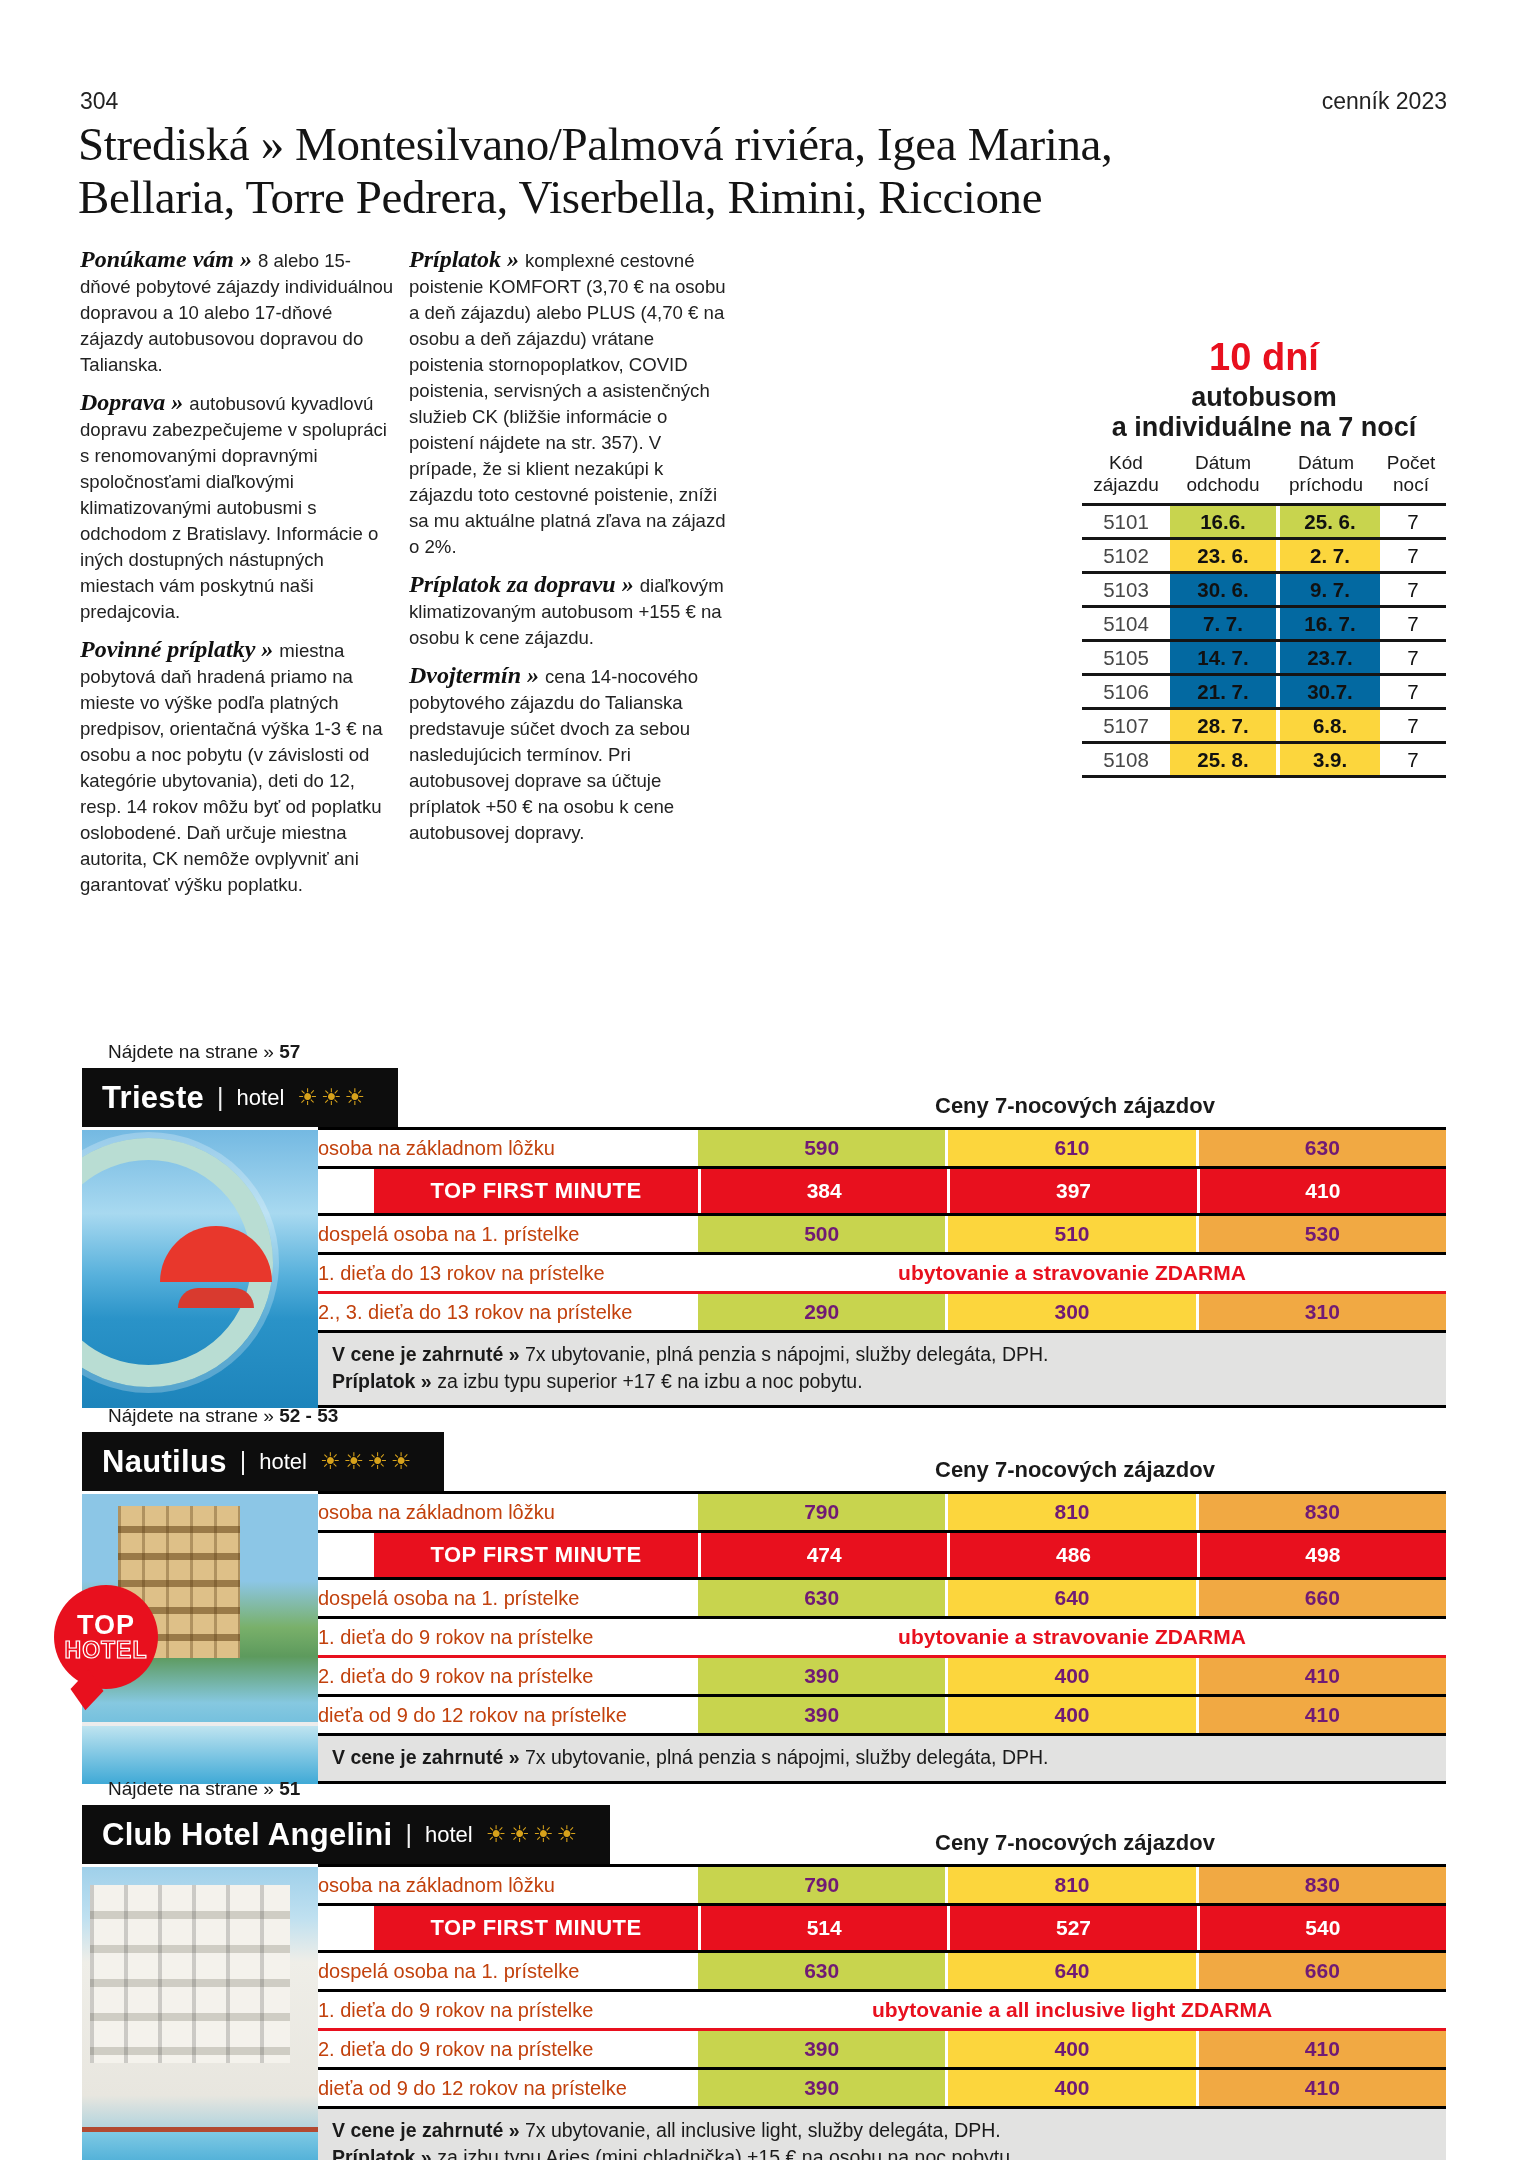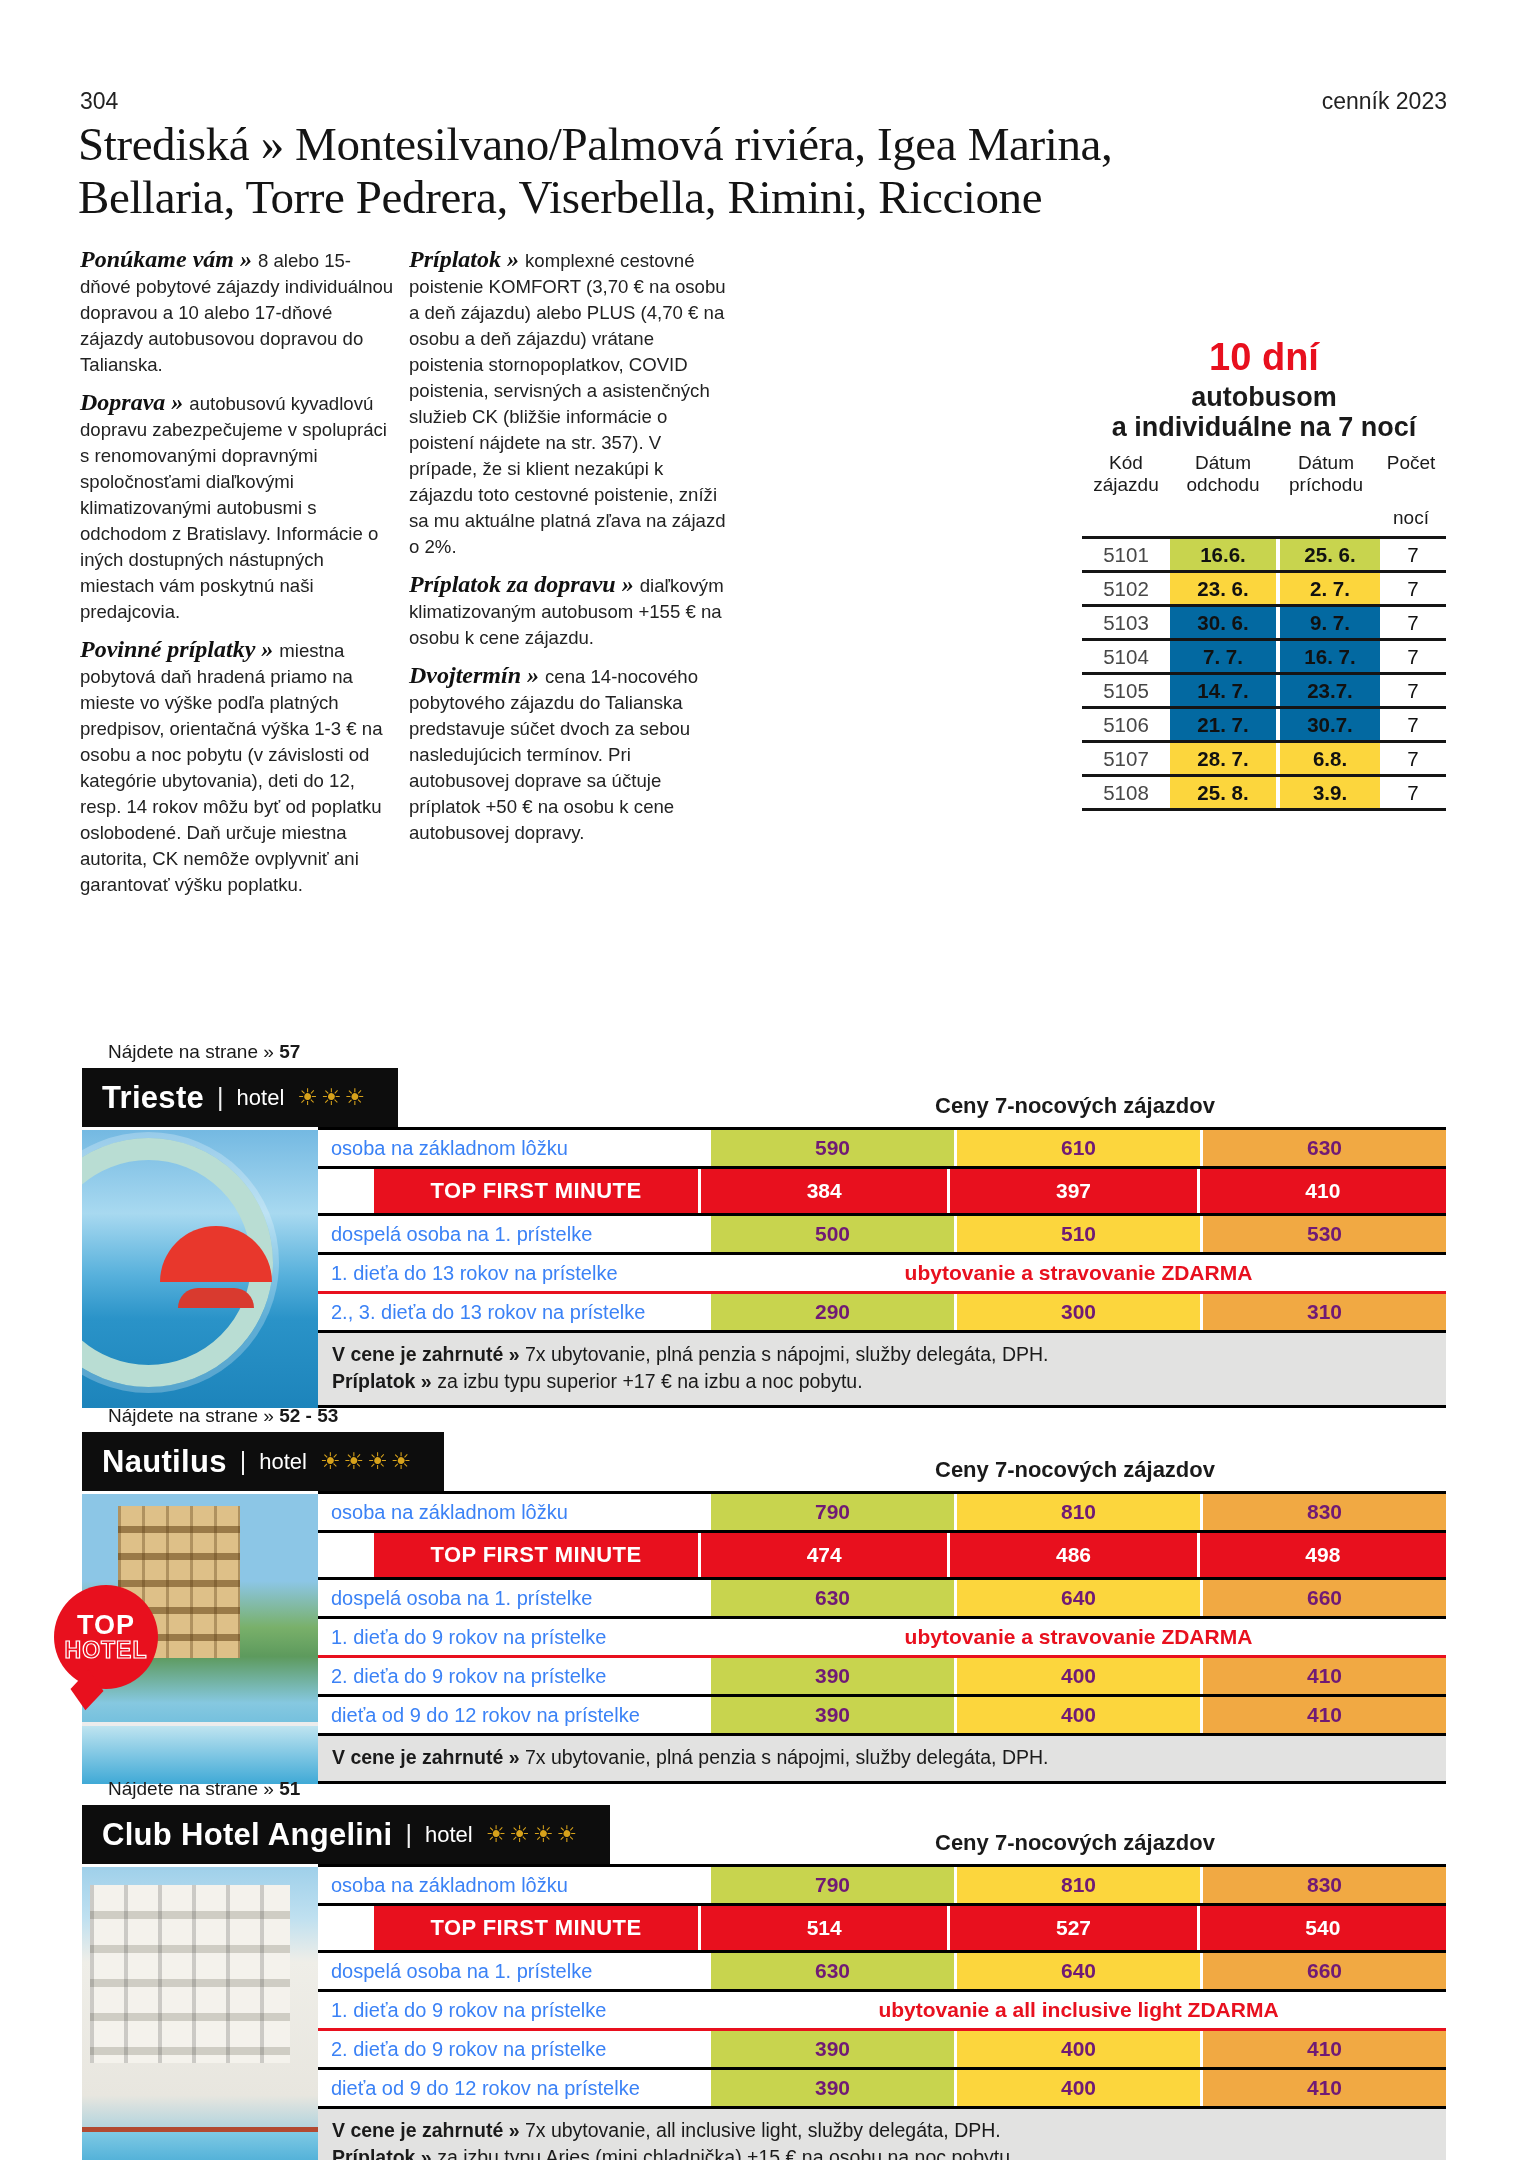--- a/index.html
+++ b/index.html
@@ -22,21 +22,21 @@
   .para-h{font-family:"Liberation Serif","DejaVu Serif",serif;font-weight:700;font-style:italic;
           font-size:24px;color:#111;}
 
   
   .sched{position:absolute;left:1082px;top:336px;width:364px;text-align:center;}
   .sched-days{color:#e8101e;font-size:38px;font-weight:700;line-height:42px;}
   .sched-bus{font-size:27px;font-weight:700;line-height:30px;margin-top:4px;}
   .sched-sub{font-size:27px;font-weight:700;line-height:30px;}
   .shead{display:flex;border-bottom:3px solid #151515;padding:10px 0 7px;font-size:19px;line-height:22px;}
   .shc{display:flex;flex-direction:column;justify-content:flex-start;}
-  .shc0{width:88px;} .shc1{width:106px;} .shc2{width:100px;} .shc3{flex:1;gap:33px;}
+  .shc0{width:88px;} .shc1{width:106px;} .shc2{width:100px;} .shc3{flex:1;}
   .srow{display:flex;height:31px;border-bottom:3px solid #151515;align-items:stretch;font-size:20.5px;}
   .scode{width:88px;display:flex;align-items:center;justify-content:center;color:#474747;}
   .sdate{width:106px;display:flex;align-items:center;justify-content:center;font-weight:700;color:#111;}
   .sdate.arr{width:100px;border-left:4px solid #ffffff;}
   .snights{flex:1;display:flex;align-items:center;justify-content:center;color:#111;}
   .t-green{background:#c8d44e;} .t-yellow{background:#fcd63d;} .t-orange{background:#0369a1;}
 
   
   .hotel{position:absolute;left:82px;width:1364px;margin-top:31px;}
   .h0{top:1010px;} .h1{top:1374px;} .h2{top:1747px;}
@@ -48,21 +48,21 @@
   .bar-name{font-size:31px;font-weight:700;letter-spacing:.3px;white-space:nowrap;}
   .bar-div{font-size:25px;font-weight:300;opacity:.95;}
   .bar-cat{font-size:22px;}
   .bar-stars{font-size:23px;color:#d7a21b;letter-spacing:3px;white-space:nowrap;}
   .ceny{position:absolute;right:2px;bottom:8px;width:738px;text-align:center;font-size:22px;font-weight:700;}
 
   .twrap{display:flex;align-items:stretch;}
   .photo{width:236px;position:relative;overflow:hidden;margin-top:3px;}
   .tbody{flex:1;border-top:3px solid #000;}
   .row{display:flex;height:36px;border-bottom:3px solid #000;background:#fff;}
-  .rlabel{width:380px;padding-left:13px;display:flex;align-items:center;font-size:20px;color:#3b82f6;}
+  .rlabel{width:380px;display:flex;align-items:center;font-size:20px;color:#c2410c;}
   .cell{flex:1;display:flex;align-items:center;justify-content:center;font-size:21px;font-weight:700;
         border-left:3px solid #fff;color:#701a75;}
   .cell.first{border-left:none;}
   .c0{background:#c8d44e;} .c1{background:#fcd63d;} .c2{background:#f1a943;}
   .row.promo{height:44px;background:#e8101e;}
   .promo .notch{width:56px;background:#fff;}
   .promo .plabel{width:324px;display:flex;align-items:center;justify-content:center;color:#fff;
                  font-weight:700;font-size:22px;letter-spacing:.4px;}
   .promo .cell{background:transparent;color:#fff;}
   .row.free{border-bottom:3px solid #e8101e;}

